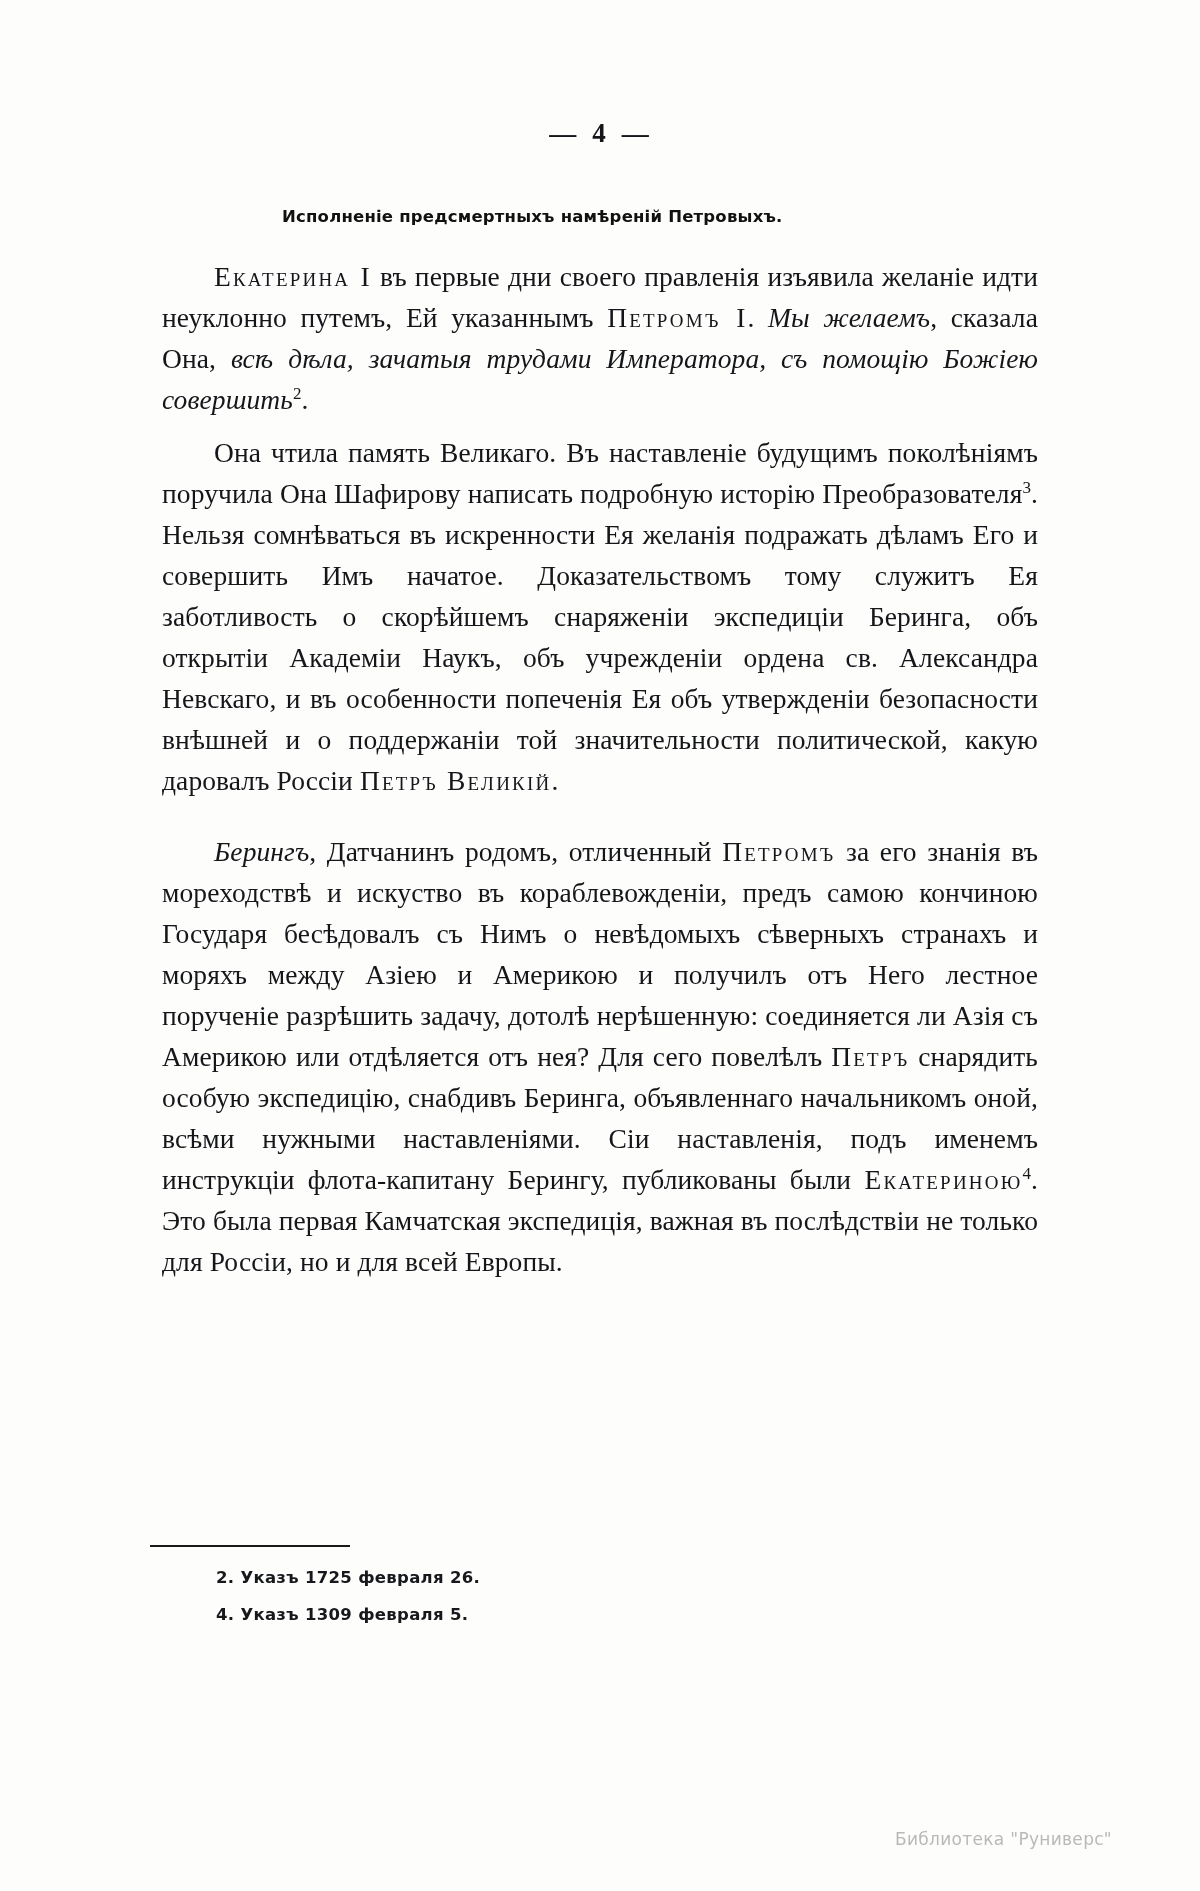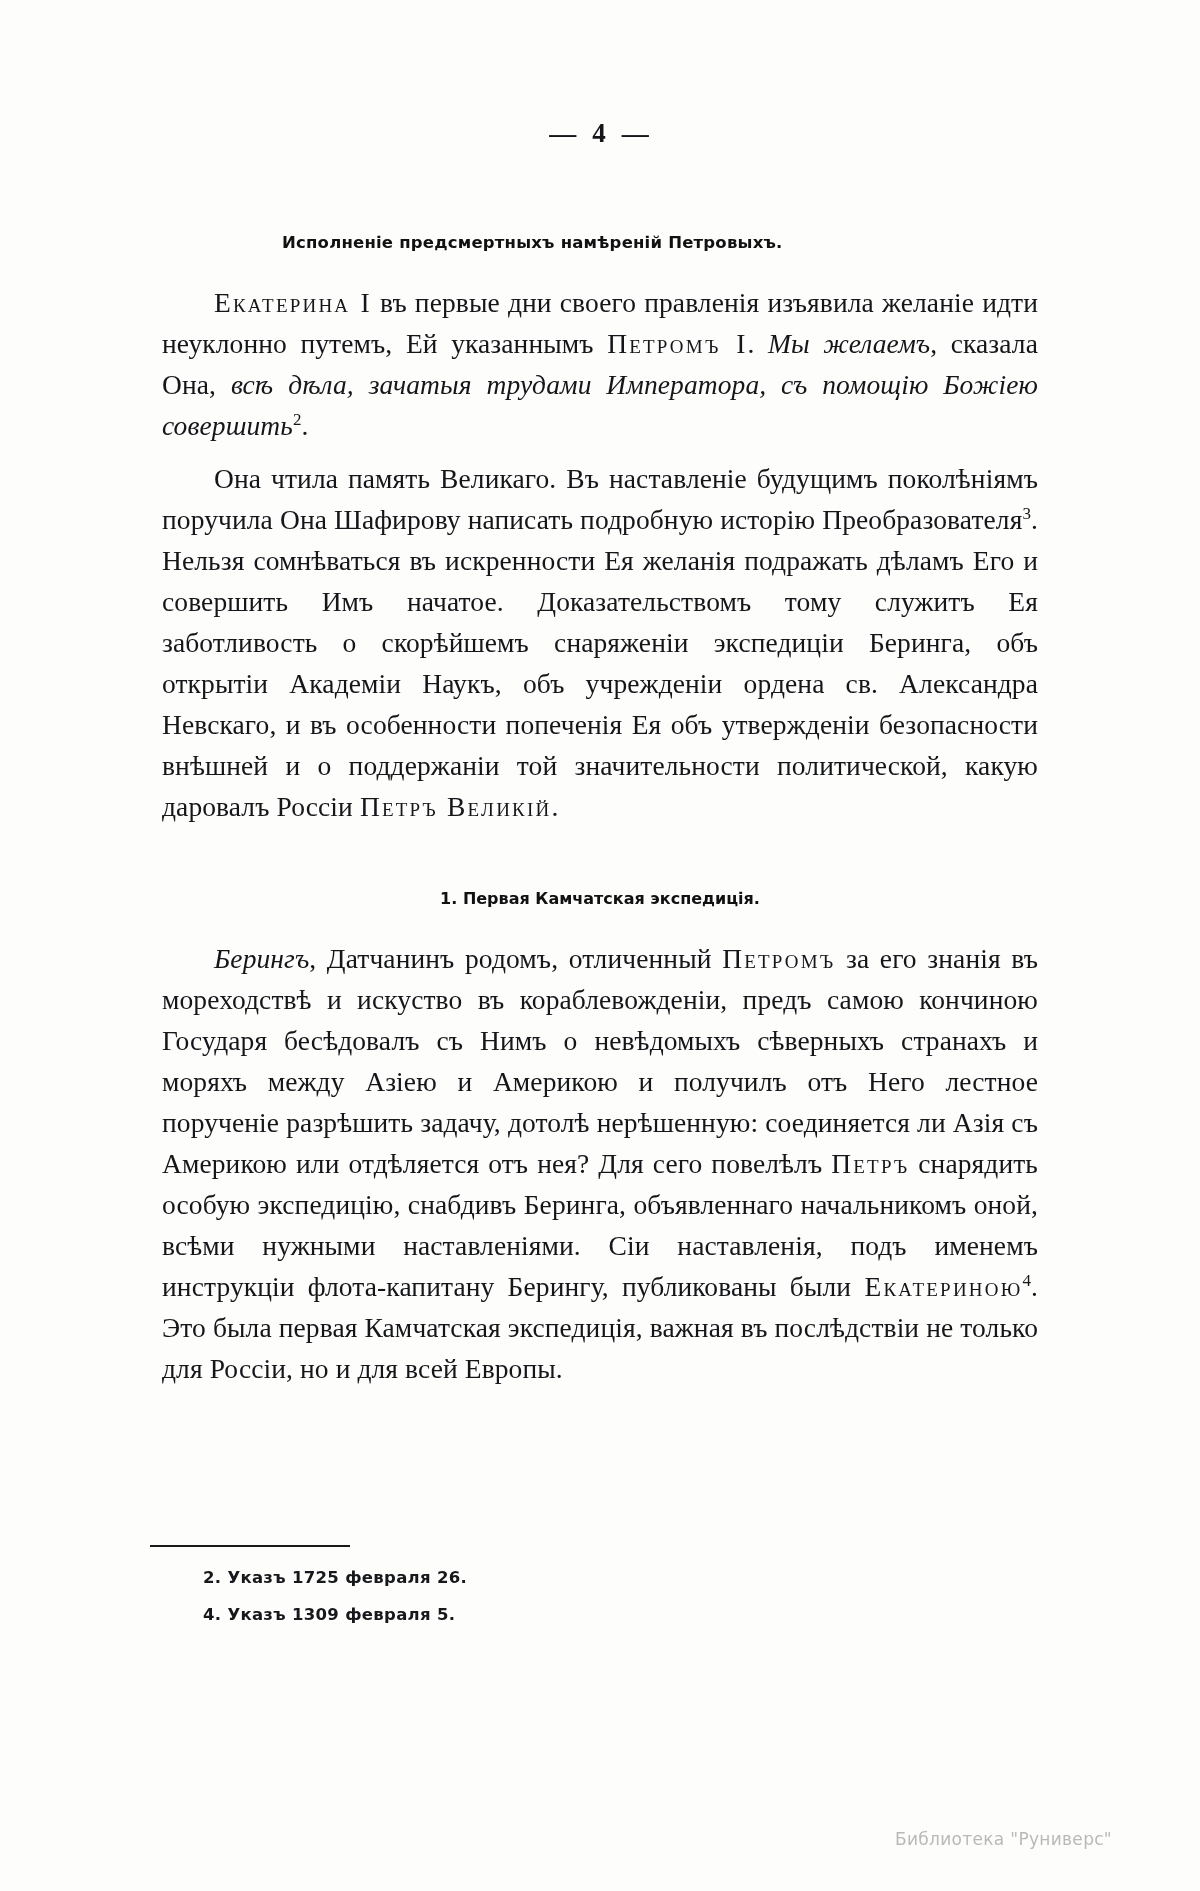--- a/index.html
+++ b/index.html
@@ -35,21 +35,21 @@
     font-size: 27px;
     font-weight: bold;
     letter-spacing: 2px;
   }
   .page-number .dash {
     display: inline-block;
     padding: 0 14px;
     font-weight: bold;
   }
   .section-head {
-    margin-top: 84px;
+    margin-top: 58px;
     margin-left: 132px;
     font-family: "DejaVu Sans", sans-serif;
     font-size: 16.5px;
     font-weight: bold;
     letter-spacing: 0.2px;
     color: #111;
   }
   .subsection-head {
     margin-top: 62px;
     text-align: center;
@@ -96,21 +96,21 @@
   .rule {
     position: absolute;
     left: 150px;
     top: 1545px;
     width: 200px;
     height: 2px;
     background: #1a1a1a;
   }
   .footnotes {
     position: absolute;
-    left: 148px;
+    left: 161px;
     top: 1568px;
     width: 900px;
   }
   .footnote {
     font-family: "DejaVu Sans", sans-serif;
     font-size: 16.5px;
     font-weight: bold;
     color: #17181c;
     margin: 0 0 18px 55px;
     letter-spacing: 0.3px;
@@ -139,21 +139,20 @@
     <div class="section-head">Исполненіе предсмертныхъ намѣреній Петровыхъ.</div>
 
     <p class="body first">
       <span class="indent"></span><span class="smallcaps spaced">Екатерина I</span><span> въ первые дни своего правленія изъявила желаніе идти неуклонно путемъ, Ей указаннымъ </span><span class="smallcaps spaced">Петромъ I</span><span>. </span><span class="ital">Мы желаемъ</span><span>, сказала Она, </span><span class="ital">всѣ дѣла, зачатыя трудами Императора, съ помощію Божіею совершить</span><sup>2</sup><span>.</span>
     </p>
 
     <p class="body next">
       <span class="indent"></span><span>Она чтила память Великаго. Въ наставленіе будущимъ поколѣніямъ поручила Она Шафирову написать подробную исторію Преобразователя</span><sup>3</sup><span>. Нельзя сомнѣваться въ искренности Ея желанія подражать дѣламъ Его и совершить Имъ начатое. Доказательствомъ тому служитъ Ея заботливость о скорѣйшемъ снаряженіи экспедиціи Беринга, объ открытіи Академіи Наукъ, объ учрежденіи ордена св. Александра Невскаго, и въ особенности попеченія Ея объ утвержденіи безопасности внѣшней и о поддержаніи той значительности политической, какую даровалъ Россіи </span><span class="smallcaps spaced">Петръ Великій</span><span>.</span>
     </p>
 
-    <div class="subsection-head">1. Первая Камчатская экспедиція.</div>
 
     <p class="body first">
       <span class="indent"></span><span class="ital">Берингъ</span><span>, Датчанинъ родомъ, отличенный </span><span class="smallcaps spaced">Петромъ</span><span> за его знанія въ мореходствѣ и искуство въ кораблевожденіи, предъ самою кончиною Государя бесѣдовалъ съ Нимъ о невѣдомыхъ сѣверныхъ странахъ и моряхъ между Азіею и Америкою и получилъ отъ Него лестное порученіе разрѣшить задачу, дотолѣ нерѣшенную: соединяется ли Азія съ Америкою или отдѣляется отъ нея? Для сего повелѣлъ </span><span class="smallcaps spaced">Петръ</span><span> снарядить особую экспедицію, снабдивъ Беринга, объявленнаго начальникомъ оной, всѣми нужными наставленіями. Сіи наставленія, подъ именемъ инструкціи флота-капитану Берингу, публикованы были </span><span class="smallcaps spaced">Екатериною</span><sup>4</sup><span>. Это была первая Камчатская экспедиція, важная въ послѣдствіи не только для Россіи, но и для всей Европы.</span>
     </p>
 
   </div>
 
   <div class="rule"></div>
 
   <div class="footnotes">

